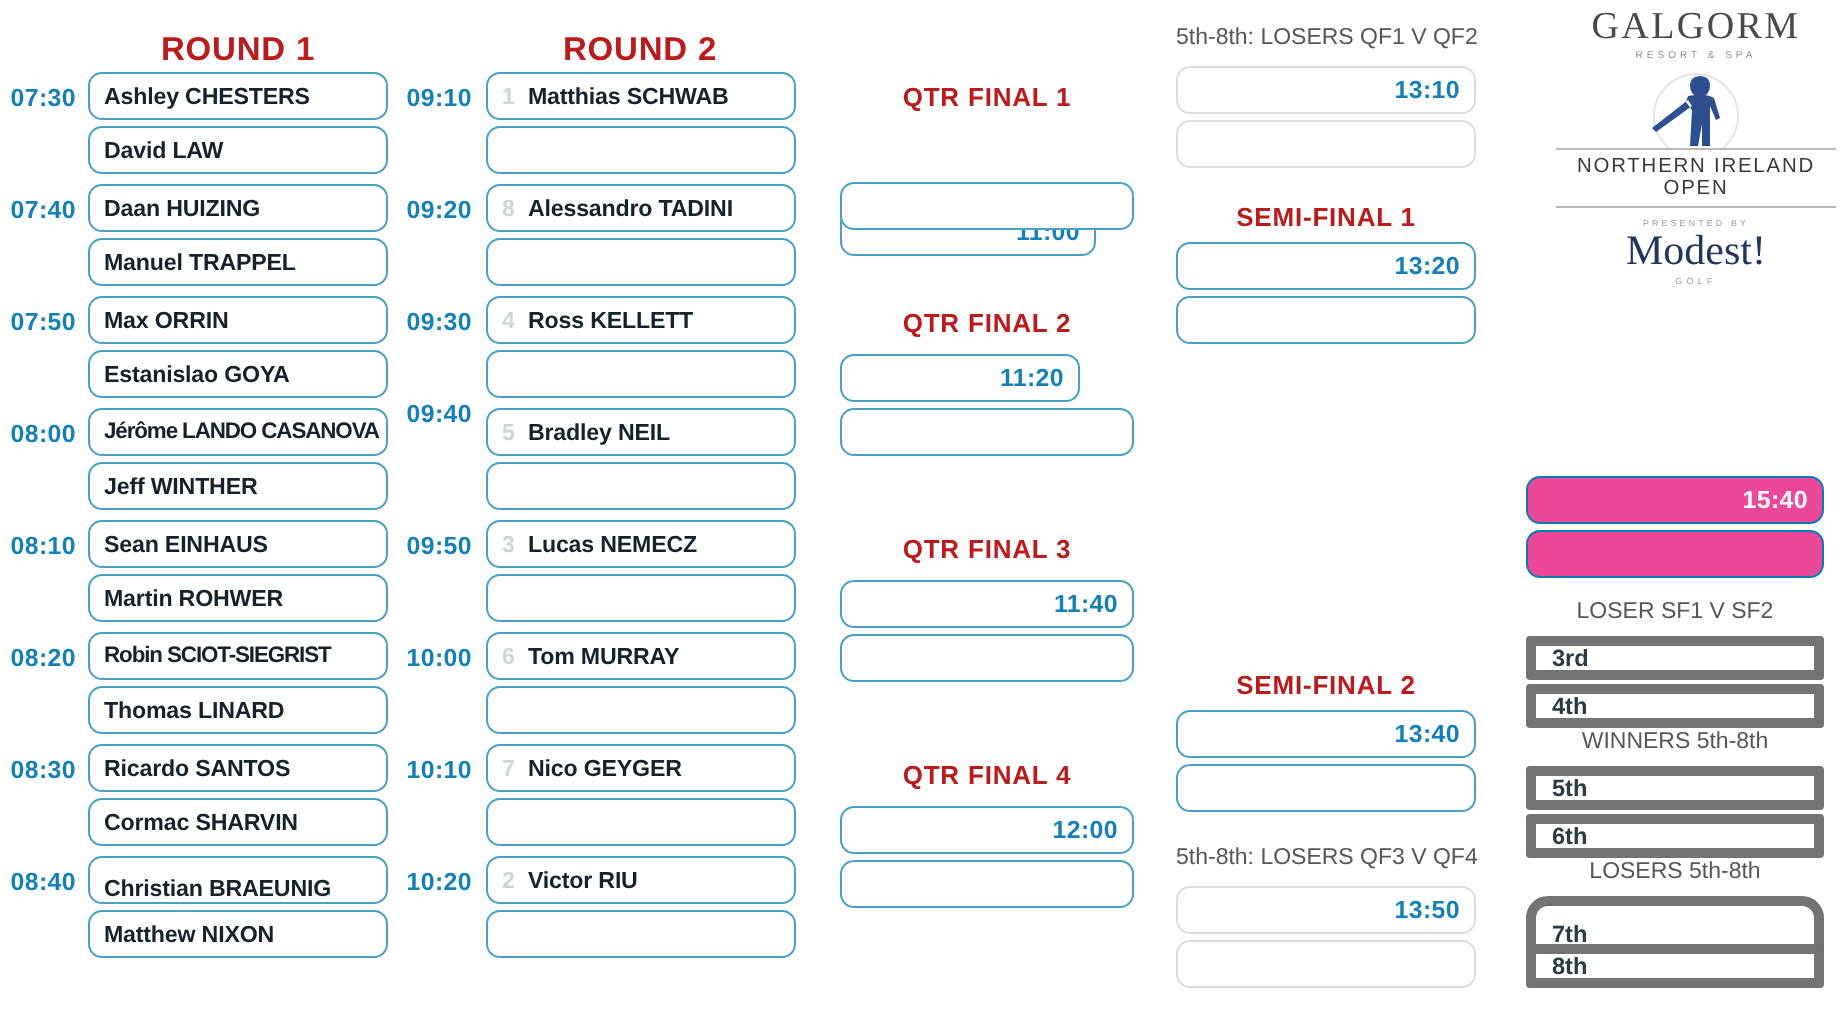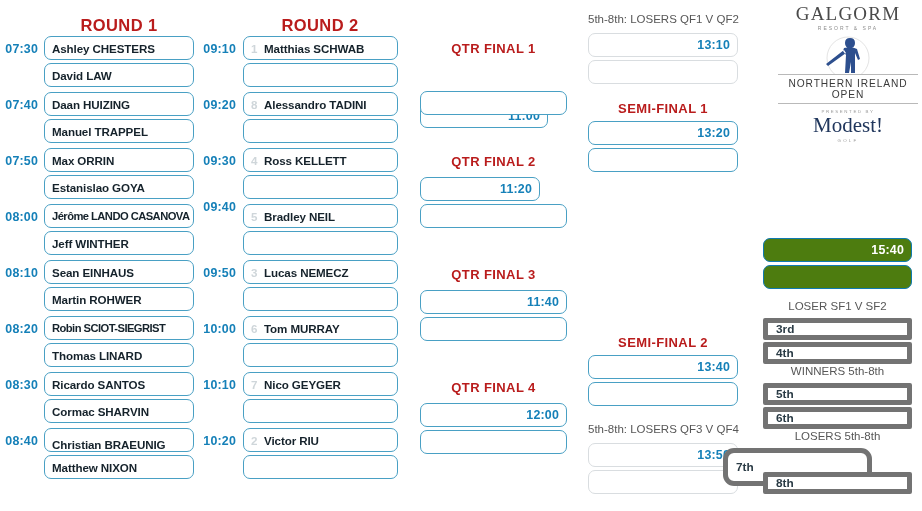--- a/index.html
+++ b/index.html
@@ -54,21 +54,21 @@
   }
   .box .tm {
     margin-left: auto;
     font-size: 12.4px;
     font-weight: bold;
     color: #1580b8;
     letter-spacing: .2px;
   }
   .box.grey { border-color: #d9dde0; }
   .box.solid {
-    background: #4d7c0f;
+    background: #ec4899;
     border-color: #0f7ab0;
   }
   .box.solid .tm { color: #ffffff; }
 
   
   .tlabel {
     position: absolute;
     font-size: 12.4px;
     font-weight: bold;
     color: #1580b8;
@@ -365,21 +365,21 @@
       <div class="col-head small" style="left:763px;top:365px;width:149px;">WINNERS 5th-8th</div>
       <div class="prow" style="left:763px;top:383px;width:149px;height:22px;">
         <span class="pl">5th</span>
         <span class="tm">15:20</span>
       </div>
       <div class="prow" style="left:763px;top:407px;width:149px;height:22px;">
         <span class="pl">6th</span>
         <span class="tm"></span>
       </div>
       <div class="col-head small" style="left:763px;top:430px;width:149px;">LOSERS 5th-8th</div>
-      <div class="prow" style="left:723px;top:448px;width:149px;height:38px;border-radius:11px;">
+      <div class="prow" style="left:763px;top:448px;width:149px;height:38px;border-radius:11px;">
         <span class="pl">7th</span>
         <span class="tm">15:30</span>
       </div>
       <div class="prow" style="left:763px;top:472px;width:149px;height:22px;">
         <span class="pl">8th</span>
         <span class="tm"></span>
       </div>
     </div>
 
 </div>

